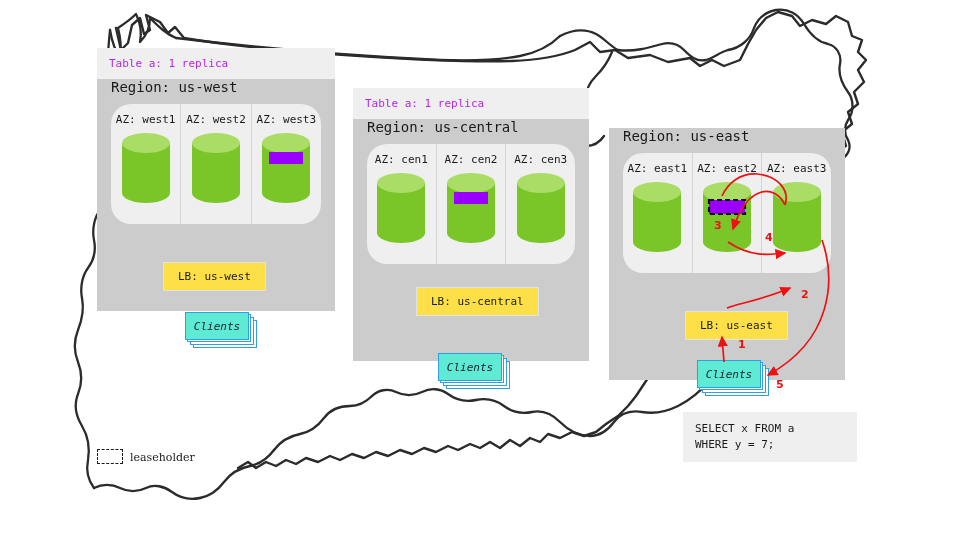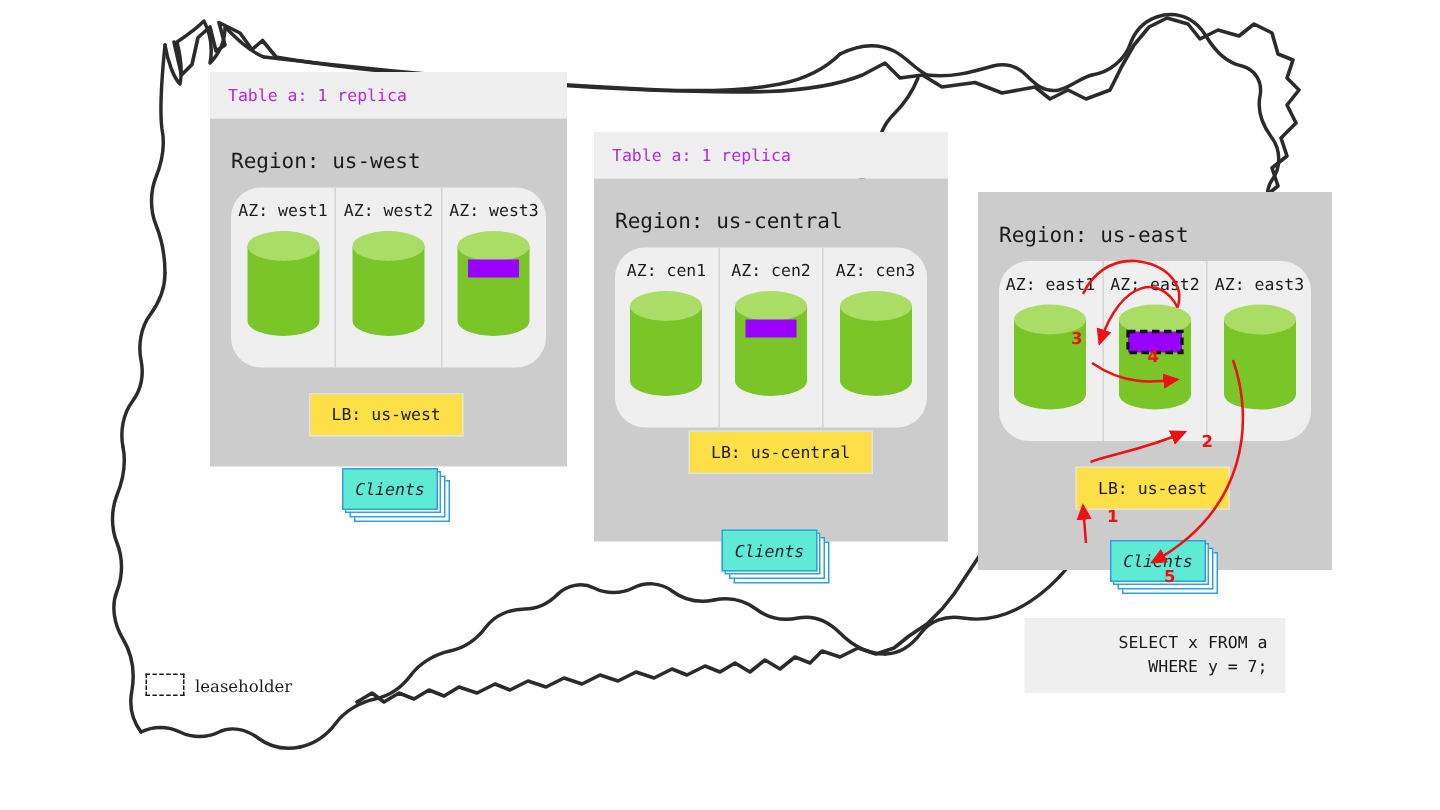--- a/index.html
+++ b/index.html
@@ -3,28 +3,28 @@
 <meta charset="utf-8">
 <style>
   html,body{margin:0;padding:0;}
   body{
     width:960px;height:540px;background:#ffffff;position:relative;overflow:hidden;
     font-family:"DejaVu Sans Mono","Liberation Mono",monospace;
   }
   #map-layer{position:absolute;left:0;top:0;width:960px;height:540px;pointer-events:none;}
 
   
-  .region-panel{position:absolute;margin-left:43px;}
+  .region-panel{position:absolute;}
   .panel-header{
     background:#efefef;color:#b429e8;font-size:11px;
     padding:9px 12px 9px 12px;letter-spacing:0px;white-space:nowrap;
   }
   .panel-body{background:#cccccc;}
   .region-title{
-    font-size:14px;color:#1a1a1a;padding:21px 14px 9px 14px;white-space:nowrap;
+    font-size:14px;color:#1a1a1a;padding:0 14px 9px 14px;white-space:nowrap;
   }
   .az-row{display:flex;background:#efefef;margin:0 14px;border-radius:20px;}
   .az-cell{
     flex:1;position:relative;border-right:1px solid #d4d4d4;
     display:flex;flex-direction:column;align-items:center;
     padding:9px 0 16px 0;
   }
   .az-cell:last-child{border-right:none;text-align:right;}
   .az-label{font-size:11px;color:#1a1a1a;white-space:nowrap;margin-bottom:6px;}
   .cyl{position:relative;}
@@ -37,21 +37,21 @@
   }
   .clients .sheet{position:absolute;background:#ffffff;border:1.5px solid #2e9fe0;}
   .clients .front{
     position:absolute;left:0;top:0;width:100%;height:100%;
     background:#5eead4;border:1px solid #2e9fe0;
     display:flex;align-items:center;justify-content:center;
     font-size:11px;color:#14202a;font-style:italic;
   }
   .sql-box{
     position:absolute;background:#efefef;font-size:11px;color:#1a1a1a;
-    padding:9px 12px;line-height:1.45;white-space:pre;text-align:right;
+    padding:9px 12px;line-height:1.45;white-space:pre;
   }
   .legend{position:absolute;display:flex;align-items:flex-end;gap:7px;}
   .legend-swatch{width:24px;height:13px;border:1.6px dashed #1a1a1a;background:transparent;}
   .legend-text{font-family:"DejaVu Serif","Liberation Serif",serif;font-size:11px;color:#1a1a1a;}
   #arrow-layer{position:absolute;left:0;top:0;width:960px;height:540px;pointer-events:none;}
   .step-num{
     position:absolute;color:#ee1111;font-size:11px;
     font-family:"DejaVu Sans","Liberation Sans",sans-serif;font-weight:700;
   }
 </style>
@@ -259,21 +259,21 @@
         <div class="az-label">AZ: east3</div>
         <div class="cyl">
           <svg width="52" height="72" viewBox="0 0 52 72">
             <path d="M2,11 L2,61 A24,10 0 0 0 50,61 L50,11 Z" fill="#7ac628"></path>
             <ellipse cx="26" cy="11" rx="24" ry="10" fill="#aadd66"></ellipse>
           </svg>
         </div>
       </div>
 
     </div>
-    <div class="lb-box" style="left:65px;top:183px;">LB: us-east</div>
+    <div class="lb-box" style="left:76px;top:183px;">LB: us-east</div>
     <div class="clients" style="left:88px;top:232px;">
       <div class="sheet" style="left:8px;top:8px;width:62px;height:26px;"></div>
       <div class="sheet" style="left:5px;top:5px;width:62px;height:26px;"></div>
       <div class="sheet" style="left:2px;top:2px;width:62px;height:26px;"></div>
       <div class="front">Clients</div>
     </div>
   </div>
 </div>
 
 <div class="sql-box" style="left:683px;top:412px;width:150px;z-index:8;">SELECT x FROM a

